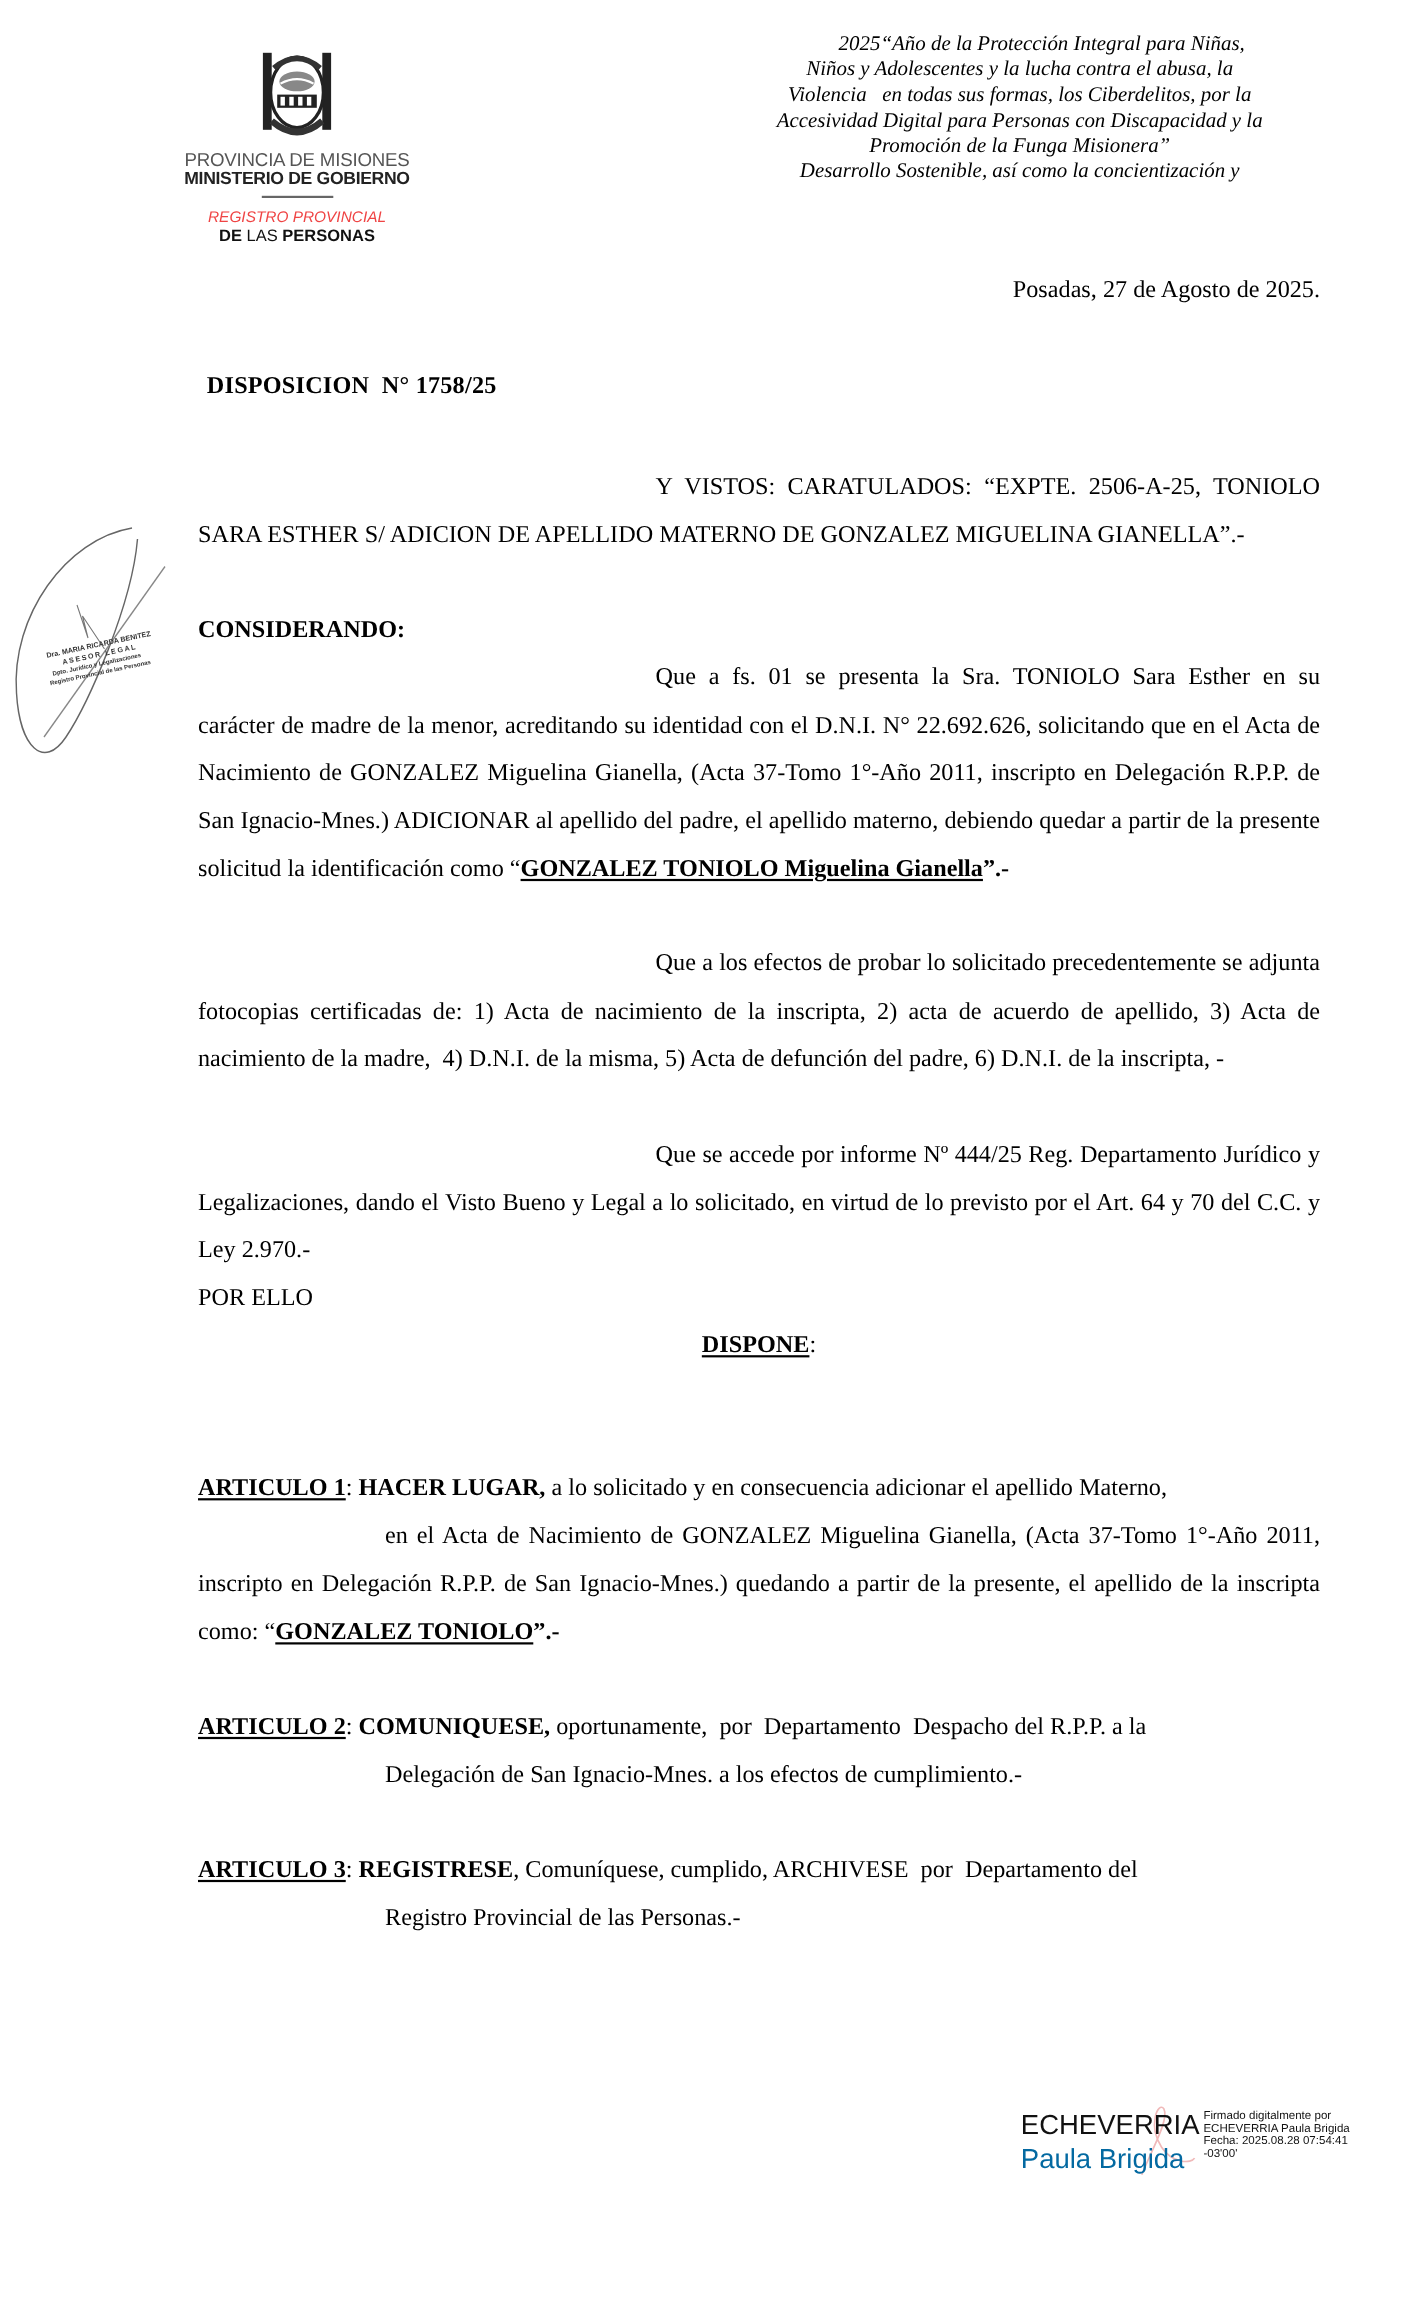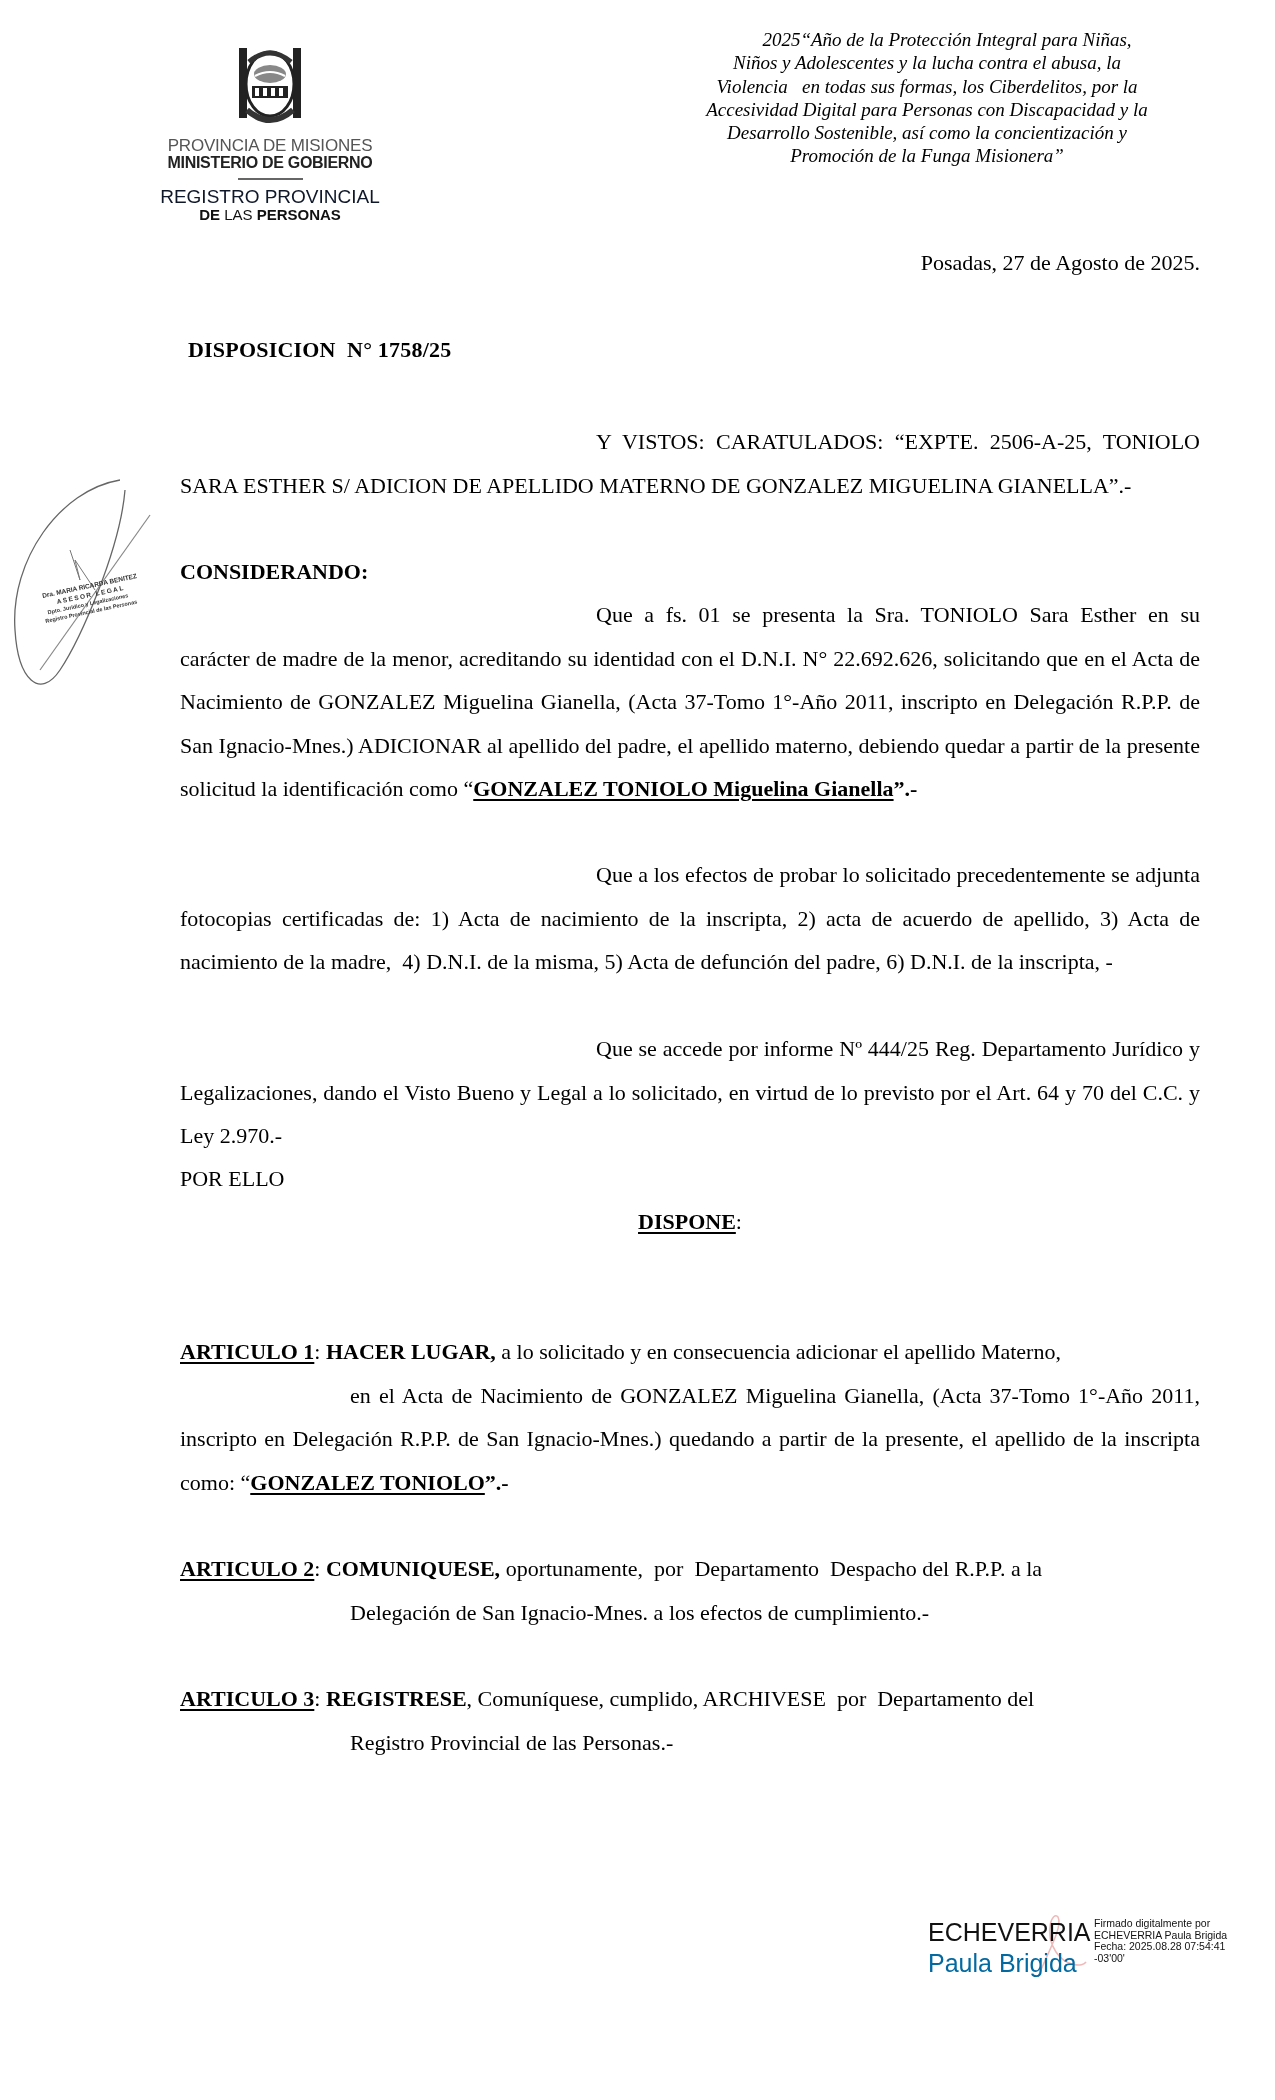--- a/index.html
+++ b/index.html
@@ -5,21 +5,21 @@
   html, body { margin: 0; padding: 0; background: #ffffff; }
   body { width: 1275px; height: 2100px; position: relative; overflow: hidden; color: #000; font-family: "Liberation Serif", serif; }
   .abs { position: absolute; }
 
   
   #logo-block { left: 140px; top: 30px; width: 260px; text-align: center; }
   #crest { width: 70px; height: 92px; margin: 10px auto 0 auto; display: block; }
   .logo-prov { font-family: "Liberation Sans", sans-serif; font-size: 17px; color: #555; letter-spacing: -0.2px; margin-top: 6px; line-height: 16px; }
   .logo-min { font-family: "Liberation Sans", sans-serif; font-size: 16px; font-weight: bold; color: #222; letter-spacing: -0.3px; line-height: 18px; }
   .logo-rule { width: 65px; height: 2px; background: #666; margin: 6px auto 8px auto; }
-  .logo-reg1 { font-family: "Liberation Sans", sans-serif; font-size: 19px; color: #0f172a; line-height: 18px; }
+  .logo-reg1 { font-family: "Liberation Sans", sans-serif; font-size: 14px; color: #ef4444; line-height: 18px; font-style: italic; }
   .logo-reg2 { font-family: "Liberation Sans", sans-serif; font-size: 15px; color: #111; line-height: 18px; }
   .logo-reg2 b { font-weight: bold; }
 
   
   #motto { left: 672px; top: 28px; width: 510px; text-align: center; font-style: italic; font-size: 19px; line-height: 23.3px; }
 
   #date-line { left: 700px; top: 250px; width: 500px; text-align: right; font-size: 22px; }
 
   #disp-title { left: 188px; top: 337px; font-size: 22px; font-weight: bold; letter-spacing: 0.2px; }
 
@@ -79,22 +79,22 @@
   <div class="logo-rule"></div>
   <div class="logo-reg1">REGISTRO PROVINCIAL</div>
   <div class="logo-reg2"><b>DE</b><span style="white-space:pre"> LAS </span><b>PERSONAS</b></div>
 </div>
 
 <div id="motto" class="abs">
   <div style="padding-left:40px">2025“Año de la Protección Integral para Niñas,</div>
   <div>Niños y Adolescentes y la lucha contra el abusa, la</div>
   <div style="white-space:pre">Violencia   en todas sus formas, los Ciberdelitos, por la</div>
   <div>Accesividad Digital para Personas con Discapacidad y la</div>
+  <div>Promoción de la Funga Misionera”</div>
   <div>Desarrollo Sostenible, así como la concientización y</div>
-  <div>Promoción de la Funga Misionera”</div>
 </div>
 
 <div id="date-line" class="abs">Posadas, 27 de Agosto de 2025.</div>
 
 <div id="disp-title" class="abs" style="white-space:pre">DISPOSICION  N° 1758/25</div>
 
 <div id="vistos" class="abs body-text just indent-first">Y VISTOS: CARATULADOS: “EXPTE. 2506-A-25, TONIOLO SARA ESTHER S/ ADICION DE APELLIDO MATERNO DE GONZALEZ MIGUELINA GIANELLA”.-</div>
 
 <div id="considerando-label" class="abs">CONSIDERANDO:</div>
 

